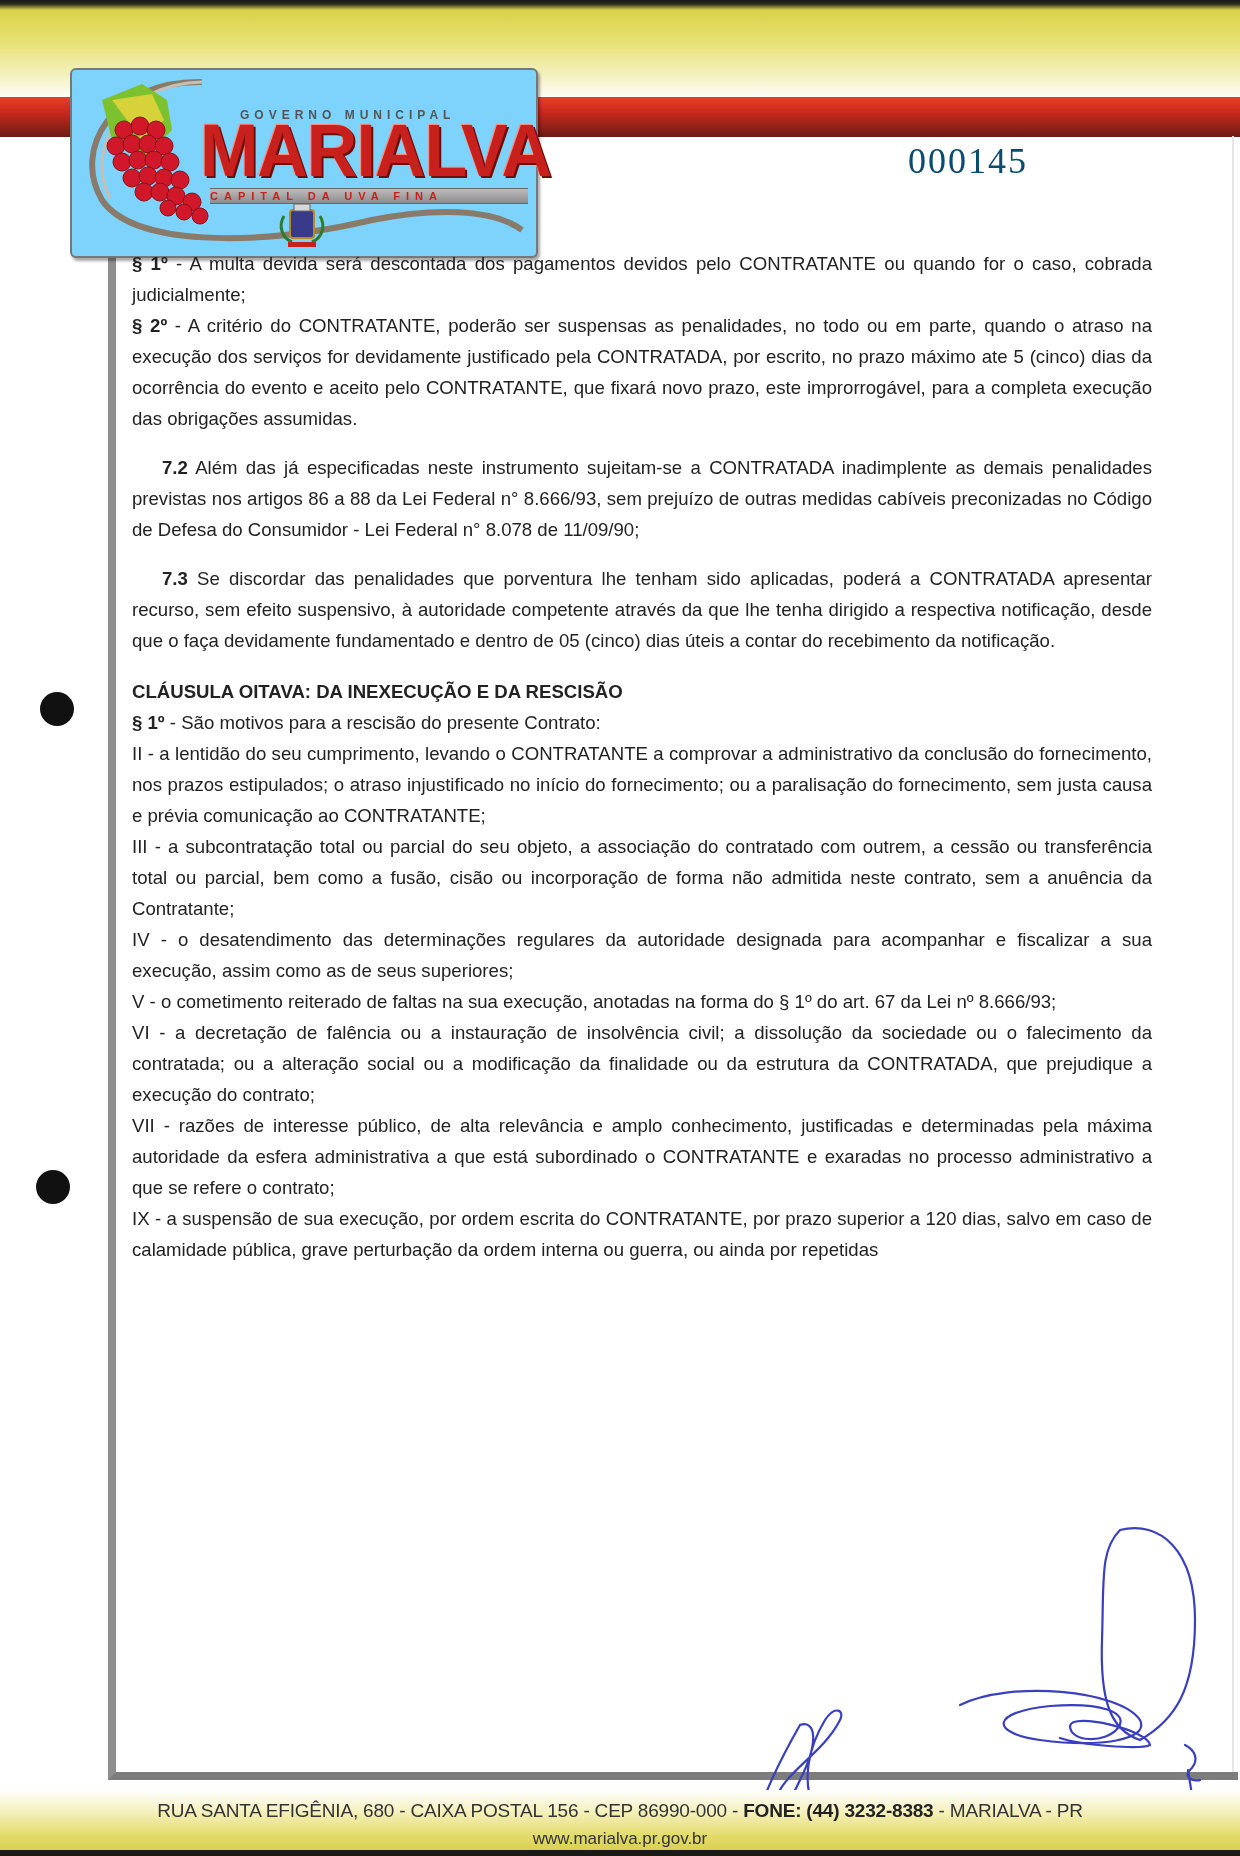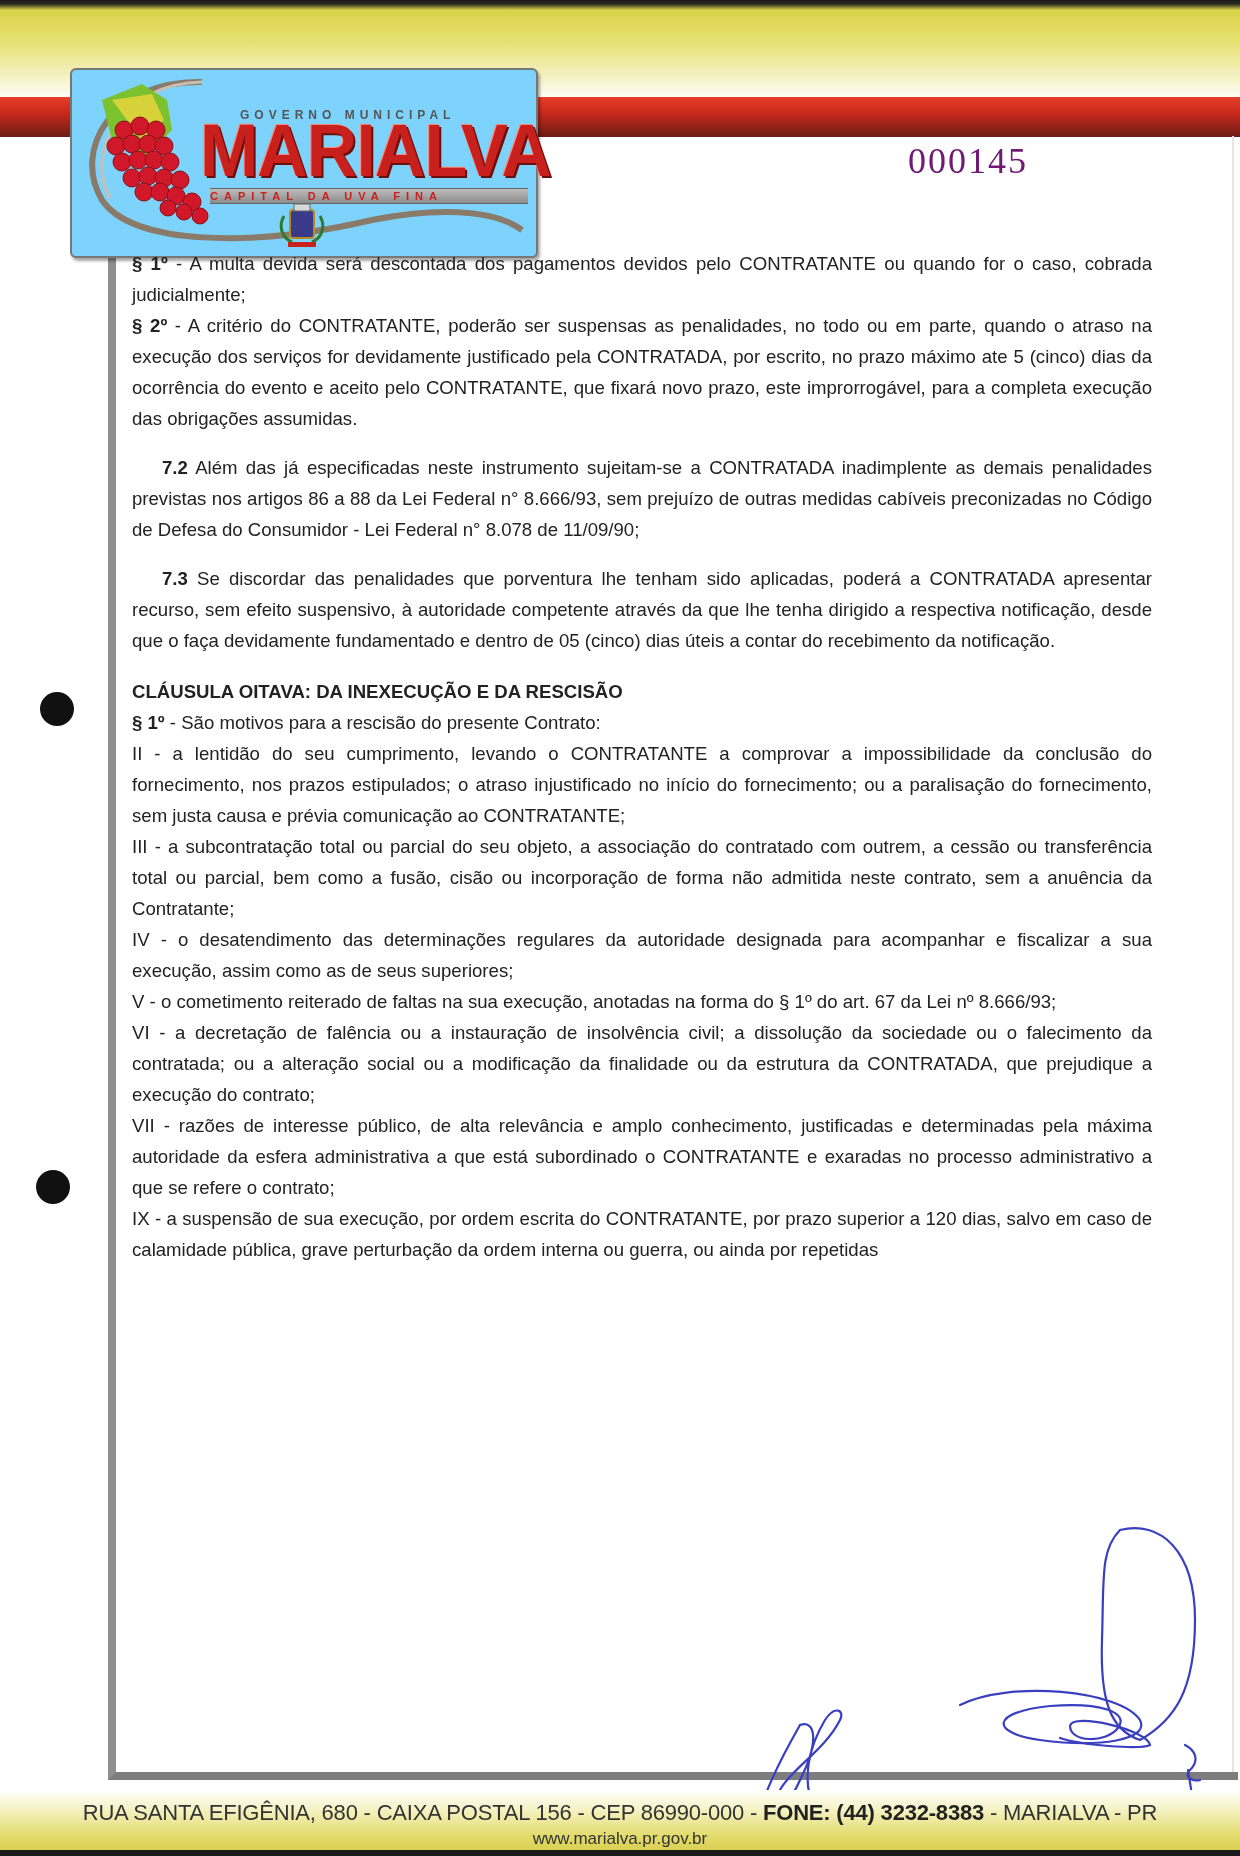--- a/index.html
+++ b/index.html
@@ -44,36 +44,36 @@
     letter-spacing:-1px; text-shadow:2px 2px 0 #6b0f0c, -1px -1px 0 #ff8a7a;
     transform:scaleY(1.05); line-height:1;
   }
   .logo-tagline {
     position:absolute; left:138px; top:118px; width:318px; height:14px;
     background:linear-gradient(#bdbdbd,#8c8c8c); color:#c8201c; font-size:11px; font-weight:bold;
     letter-spacing:6px; line-height:14px; border-top:1px solid #666; border-bottom:1px solid #666;
   }
   .doc-number {
     position:absolute; left:908px; top:140px; font-family:"Liberation Serif", serif;
-    font-size:36px; color:#701a75; letter-spacing:2px;
+    font-size:36px; color:#0c4a6e; letter-spacing:2px;
   }
 
   .punch-hole { position:absolute; width:34px; height:34px; border-radius:50%; background:#111; }
 
   .content {
     position:absolute; left:132px; top:248px; width:1020px;
     font-size:18.6px; color:#222; line-height:31px;
   }
   .content p { margin:0; text-align:justify; }
   .content .indent { text-indent:30px;margin-top:18px; }
   .content b { font-weight:bold; }
   .content .heading { font-weight:bold; margin-top:20px; font-size:18.6px; }
 
   .footer-addr {
-    position:absolute; left:0; top:1800px; width:1240px; text-align:center; font-size:22px;
+    position:absolute; left:0; top:1800px; width:1240px; text-align:center; font-size:19px;
     color:#333; letter-spacing:-0.2px;
   }
   .footer-addr b { color:#222; }
   .footer-url {
     position:absolute; left:0; top:1829px; width:1240px; text-align:center; font-size:17px; color:#333;
   }
   .signatures { position:absolute; left:0; top:0; pointer-events:none; }
 </style>
 </head>
 <body>
@@ -134,21 +134,21 @@
 <div class="content">
   <p><b>§ 1º</b><span> - A multa devida será descontada dos pagamentos devidos pelo CONTRATANTE ou quando for o caso, cobrada judicialmente;</span></p>
   <p><b>§ 2º</b><span> - A critério do CONTRATANTE, poderão ser suspensas as penalidades, no todo ou em parte, quando o atraso na execução dos serviços for devidamente justificado pela CONTRATADA, por escrito, no prazo máximo ate 5 (cinco) dias da ocorrência do evento e aceito pelo CONTRATANTE, que fixará novo prazo, este improrrogável, para a completa execução das obrigações assumidas.</span></p>
   <p class="indent"><b>7.2</b><span> Além das já especificadas neste instrumento sujeitam-se a CONTRATADA inadimplente as demais penalidades previstas nos artigos 86 a 88 da Lei Federal n° 8.666/93, sem prejuízo de outras medidas cabíveis preconizadas no Código de Defesa do Consumidor - Lei Federal n° 8.078 de 11/09/90;</span></p>
   <p class="indent"><b>7.3</b><span> Se discordar das penalidades que porventura lhe tenham sido aplicadas, poderá a CONTRATADA apresentar recurso, sem efeito suspensivo, à autoridade competente através da que lhe tenha dirigido a respectiva notificação, desde que o faça devidamente fundamentado e dentro de 05 (cinco) dias úteis a contar do recebimento da notificação.</span></p>
 
   <p class="heading">CLÁUSULA OITAVA: DA INEXECUÇÃO E DA RESCISÃO</p>
 
   <p><b>§ 1º</b><span> - São motivos para a rescisão do presente Contrato:</span></p>
 
-  <p>II - a lentidão do seu cumprimento, levando o CONTRATANTE a comprovar a impossibilidade da conclusão do fornecimento, nos prazos estipulados; o atraso injustificado no início do fornecimento; ou a paralisação do fornecimento, sem justa causa e prévia comunicação ao CONTRATANTE;</p>
+  <p>II - a lentidão do seu cumprimento, levando o CONTRATANTE a comprovar a administrativo da conclusão do fornecimento, nos prazos estipulados; o atraso injustificado no início do fornecimento; ou a paralisação do fornecimento, sem justa causa e prévia comunicação ao CONTRATANTE;</p>
   <p>III - a subcontratação total ou parcial do seu objeto, a associação do contratado com outrem, a cessão ou transferência total ou parcial, bem como a fusão, cisão ou incorporação de forma não admitida neste contrato, sem a anuência da Contratante;</p>
   <p>IV - o desatendimento das determinações regulares da autoridade designada para acompanhar e fiscalizar a sua execução, assim como as de seus superiores;</p>
   <p>V - o cometimento reiterado de faltas na sua execução, anotadas na forma do § 1º do art. 67 da Lei nº 8.666/93;</p>
   <p>VI - a decretação de falência ou a instauração de insolvência civil; a dissolução da sociedade ou o falecimento da contratada; ou a alteração social ou a modificação da finalidade ou da estrutura da CONTRATADA, que prejudique a execução do contrato;</p>
   <p>VII - razões de interesse público, de alta relevância e amplo conhecimento, justificadas e determinadas pela máxima autoridade da esfera administrativa a que está subordinado o CONTRATANTE e exaradas no processo administrativo a que se refere o contrato;</p>
   <p>IX - a suspensão de sua execução, por ordem escrita do CONTRATANTE, por prazo superior a 120 dias, salvo em caso de calamidade pública, grave perturbação da ordem interna ou guerra, ou ainda por repetidas</p>
 </div>
 
 <svg class="signatures" width="1240" height="1856">
   <g fill="none" stroke="#3a3fbf" stroke-width="2.2" stroke-linecap="round">

